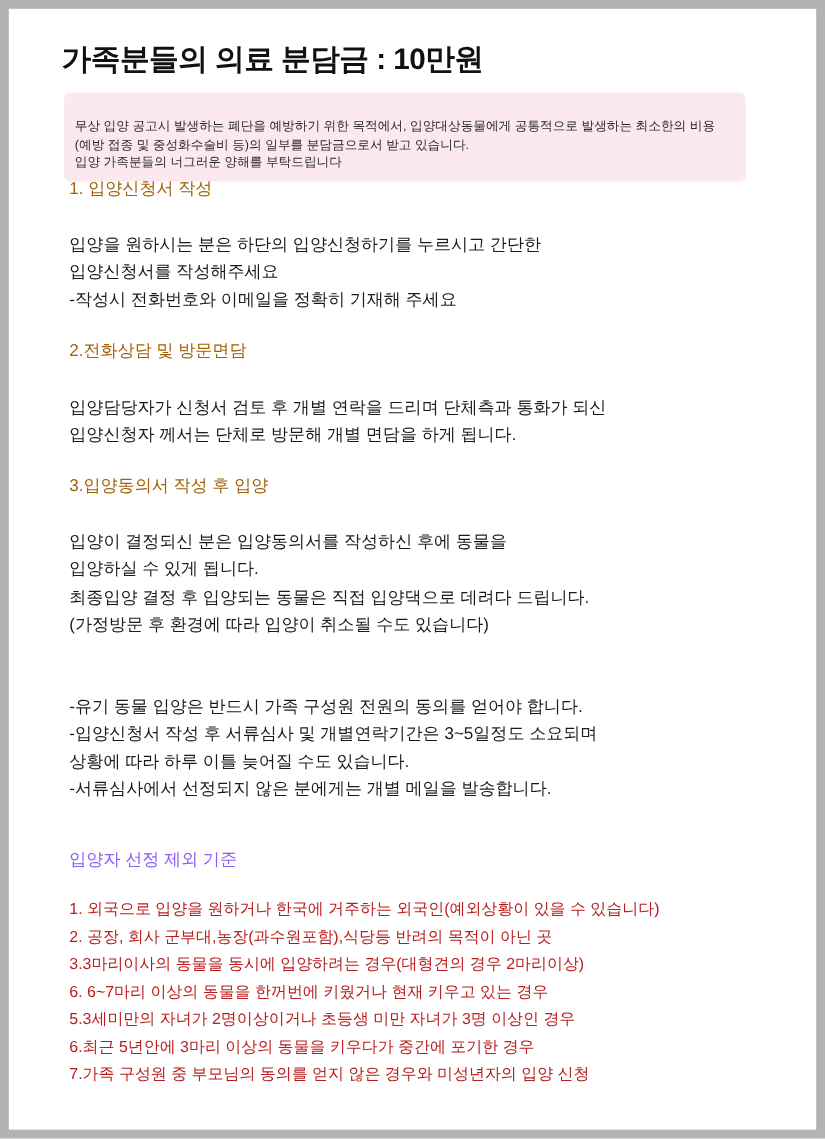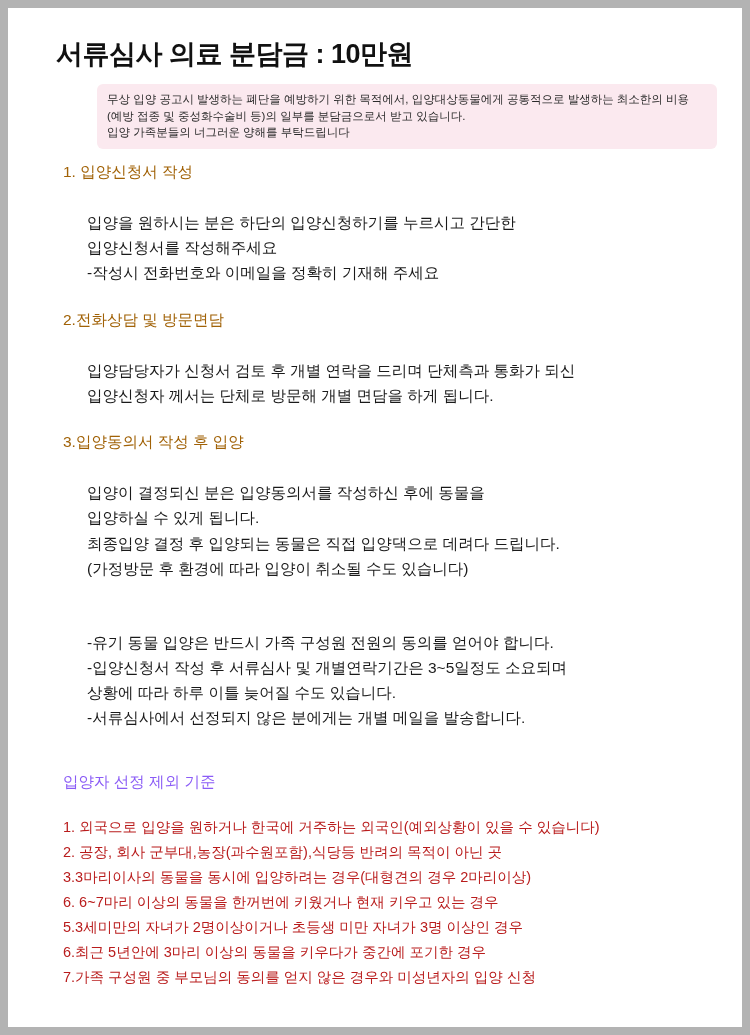--- a/index.html
+++ b/index.html
@@ -30,28 +30,27 @@
     font-weight: bold;
     color: #111111;
     letter-spacing: -0.5px;
     white-space: nowrap;
   }
   .notice-box {
     position: absolute;
     left: 50px;
     top: 76px;
     width: 620px;
-    padding: 7px 10px 8px 10px;
+    padding: 23px 10px 8px 10px;
     box-sizing: border-box;
     background: #fbe9ef;
     border-radius: 6px;
     font-size: 11.5px;
     line-height: 1.45;
     color: #2a2a2a;
-    margin-left: 39px;
   }
   .notice-line {
     white-space: nowrap;
   }
   .body-area {
     position: absolute;
     left: 55px;
     top: 152px;
     width: 660px;
   }
@@ -59,21 +58,20 @@
     font-size: 15.5px;
     color: #a16207;
     line-height: 1.5;
     white-space: nowrap;
   }
   .line {
     font-size: 15.5px;
     color: #1a1a1a;
     line-height: 1.62;
     white-space: nowrap;
-    margin-left: 24px;
   }
   .gap-lg { height: 27px; }
   .gap-md { height: 22px; }
   .gap-xl { height: 40px; }
   .criteria-head {
     font-size: 15.5px;
     color: #8b5cf6;
     line-height: 1.5;
     white-space: nowrap;
   }
@@ -82,21 +80,21 @@
     color: #b91c1c;
     line-height: 1.72;
     white-space: nowrap;
   }
 </style>
 </head>
 <body>
 
 <div id="page">
 
-  <div class="title">서류심사 의료 분담금 : 10만원</div>
+  <div class="title">가족분들의 의료 분담금 : 10만원</div>
 
   <div class="notice-box">
     <div class="notice-line">무상 입양 공고시 발생하는 폐단을 예방하기 위한 목적에서, 입양대상동물에게 공통적으로 발생하는 최소한의 비용</div>
     <div class="notice-line">(예방 접종 및 중성화수술비 등)의 일부를 분담금으로서 받고 있습니다.</div>
     <div class="notice-line">입양 가족분들의 너그러운 양해를 부탁드립니다</div>
   </div>
 
   <div class="body-area">
 
     <div class="sec-head">1. 입양신청서 작성</div>

